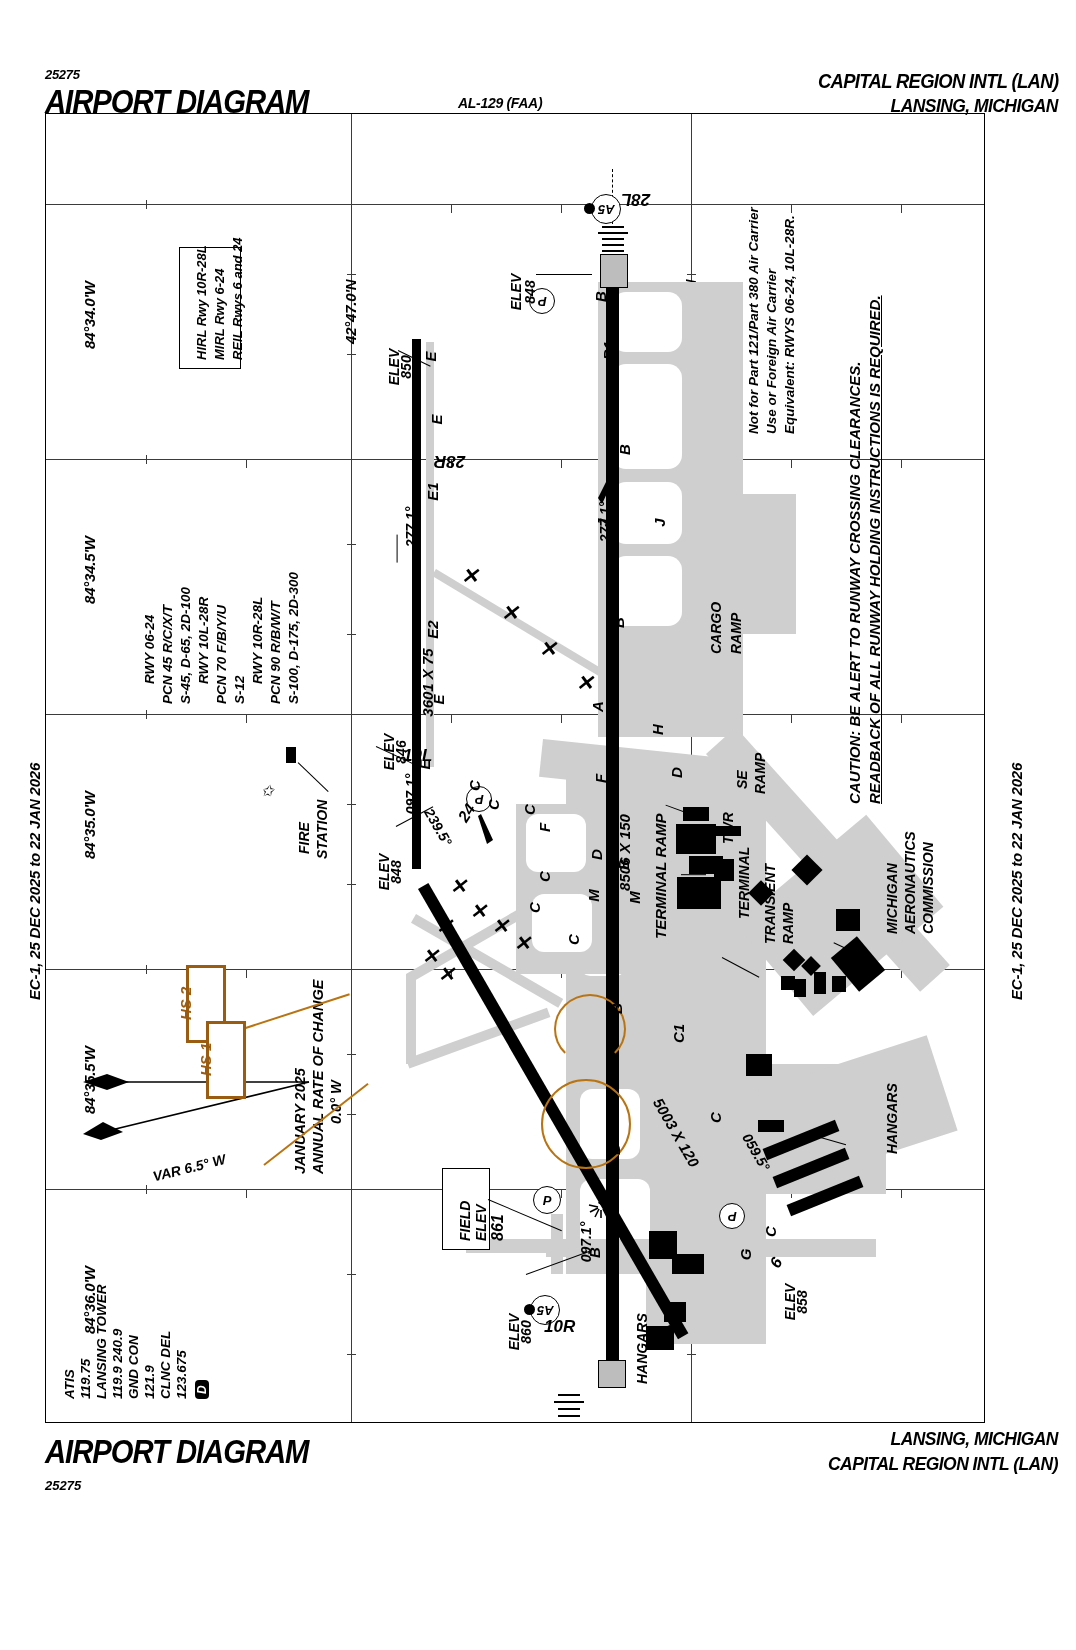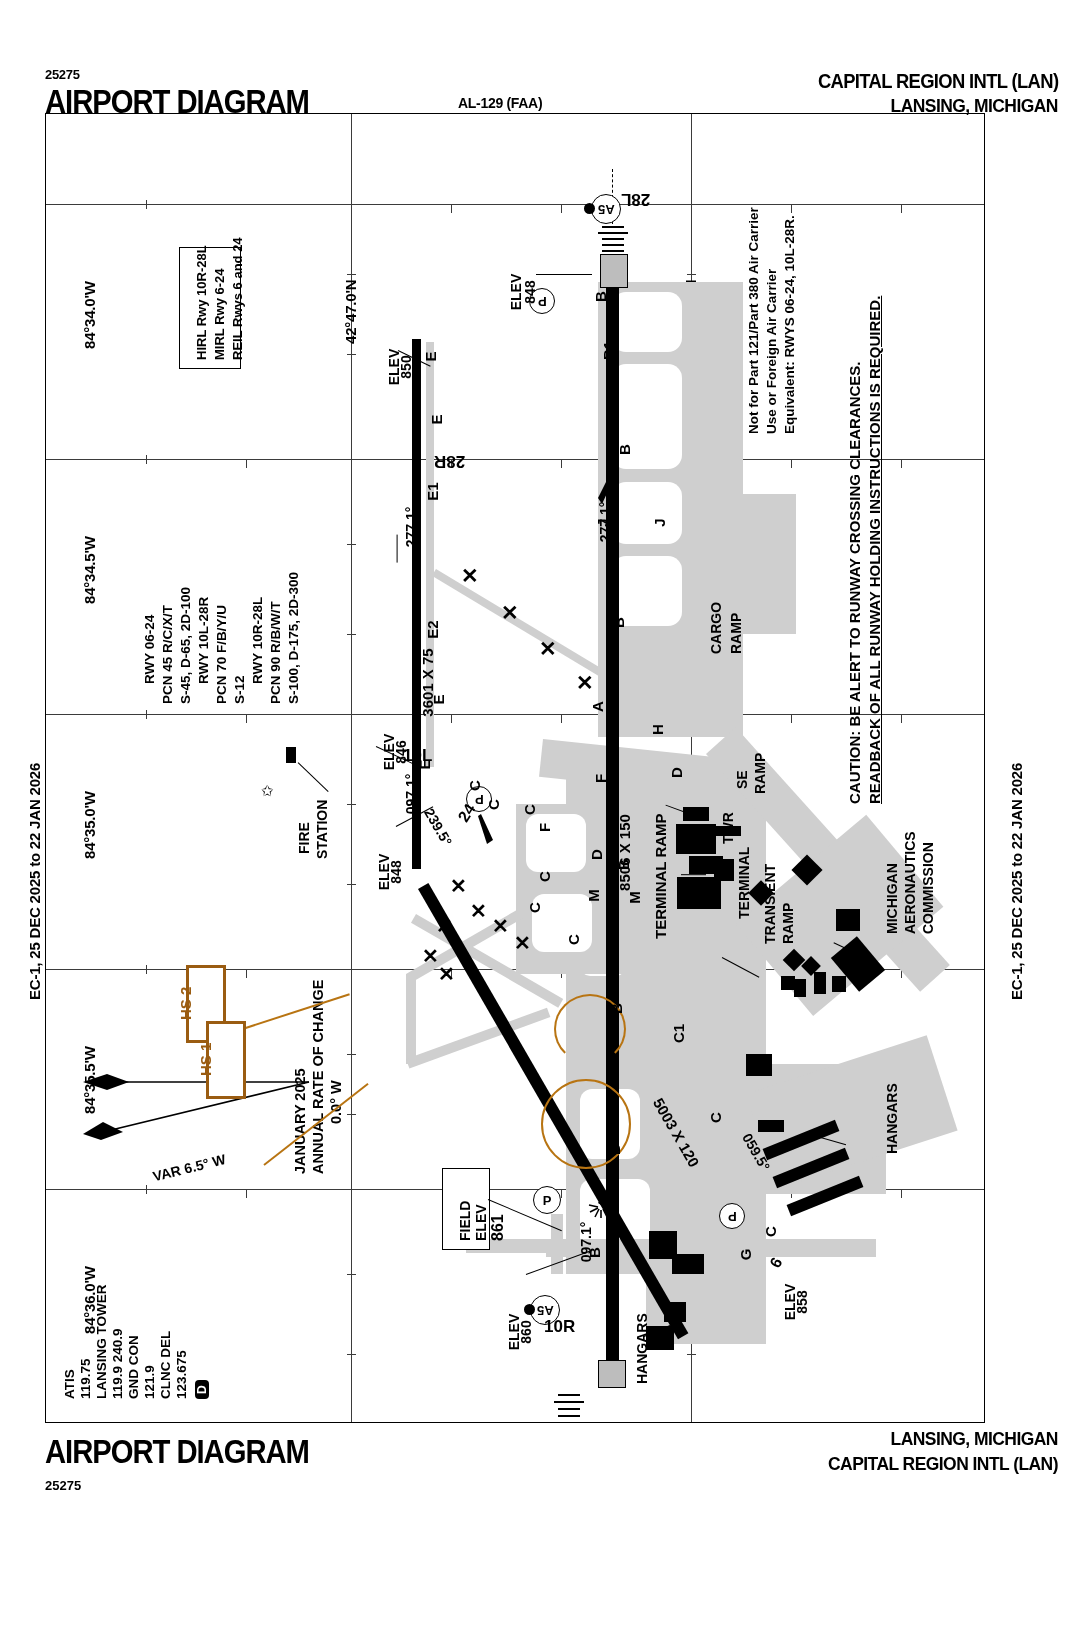--- a/index.html
+++ b/index.html
@@ -1,18 +1,18 @@
 <!DOCTYPE html>
 <html><head>
 <meta charset="utf-8">
 <style>
   html,body{margin:0;padding:0;background:#fff;}
   body{width:1076px;height:1650px;position:relative;
        font-family:"Liberation Sans", sans-serif;color:#000;overflow:hidden;}
-  .pg{position:absolute;left:0;top:0;width:1076px;height:1650px;}
+  .pg{position:absolute;left:0;top:0;width:1076px;height:1650px;font-style:italic;}
 
   
   .hdr-num{position:absolute;font-size:13px;font-weight:700;letter-spacing:-.3px;}
   .hdr-big{position:absolute;font-size:34px;font-weight:700;letter-spacing:-1.2px;
            transform:scaleX(.86);transform-origin:left top;white-space:nowrap;}
   .hdr-mid{position:absolute;font-size:14px;font-weight:700;letter-spacing:-.3px;white-space:nowrap;}
   .hdr-r{position:absolute;right:18px;text-align:right;font-size:20px;font-weight:700;
          letter-spacing:-.7px;white-space:nowrap;transform:scaleX(.92);transform-origin:right top;}
   .hdr-r2{position:absolute;right:18px;text-align:right;font-size:19px;font-weight:700;
           letter-spacing:-.6px;white-space:nowrap;transform:scaleX(.92);transform-origin:right top;}

